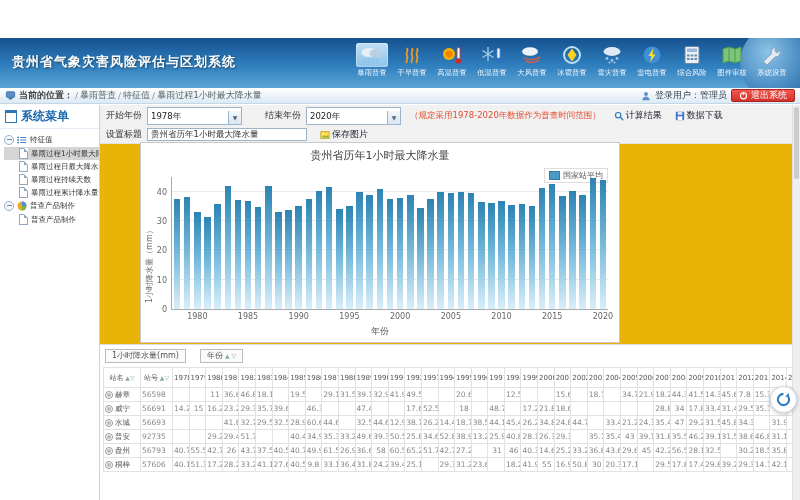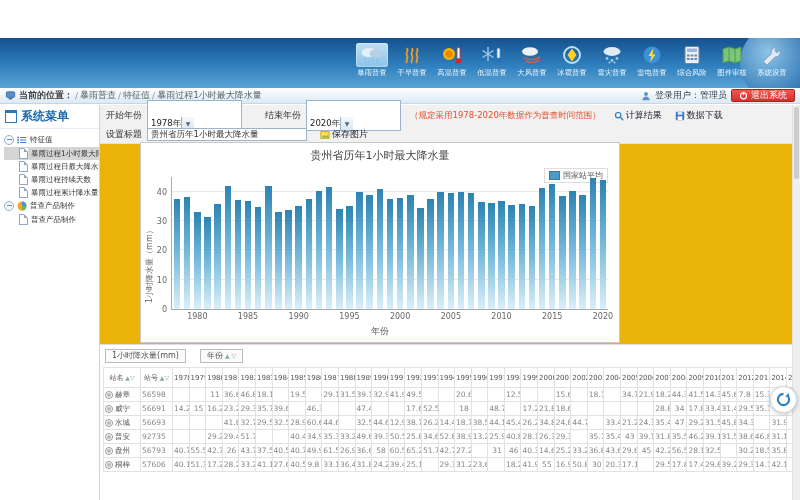--- a/index.html
+++ b/index.html
@@ -36,21 +36,21 @@
   .tree-leaf.selected{background:#d5d5d5}
   .doc{width:7px;height:9px;border:1px solid #8fa8c0;background:#fff;flex:none;position:relative}
   .doc::after{content:"";position:absolute;right:-1px;top:-1px;border:2px solid #fff;border-left-color:#8fa8c0;border-bottom-color:#8fa8c0}
   
   .main{position:absolute;left:100px;top:105px;right:0;bottom:0;background:#eab308}
   .vscroll{position:absolute;right:0;top:0;width:7px;bottom:0;background:#efefef;border-left:1px solid #e0e0e0}
   .vthumb{position:absolute;top:2px;left:1px;width:5px;height:72px;background:#ccc;border-radius:2px}
   .formbar{position:absolute;left:0;top:0;right:7px;height:38px;background:#f1f1f1;border-bottom:1px solid #e2e2e2;font-size:9px;color:#333}
   .frow{display:flex;align-items:center;height:17px;padding:2px 0 0 6px;gap:5px}
   .flabel{color:#333;flex:none}
-  .sel{width:90px;height:13px;background:#fff;border:1px solid #9ab4cc;display:flex;align-items:center;justify-content:flex-start;padding:16px 0 0 3px;font-size:8.5px;color:#222;cursor:pointer;flex:none}
+  .sel{width:90px;height:13px;background:#fff;border:1px solid #9ab4cc;display:flex;align-items:center;justify-content:space-between;padding:3px 0 0 3px;font-size:8.5px;color:#222;cursor:pointer;flex:none}
   .sel .arr{width:12px;height:13px;background:linear-gradient(#f4f8fb,#d9e6f2);border-left:1px solid #9ab4cc;color:#56板7;font-size:6px;display:flex;align-items:center;justify-content:center;color:#567}
   .note{color:#e24e2e;font-size:8.5px;margin-left:4px}
   .toollink{display:flex;align-items:center;gap:2px;color:#223;cursor:pointer;margin-left:8px;white-space:nowrap}
   .txt{width:152px;height:11px;border:1px solid #9ab4cc;font-size:8.5px;padding:0 3px;color:#333;font-family:inherit}
   
   .chart-panel{position:absolute;left:40px;top:37px;width:478px;height:199px;background:#fff;border:1px solid #c9c9c9}
   .chart-title{text-align:center;font-size:11px;color:#444;margin-top:5px}
   .legend{position:absolute;right:11px;top:25px;border:1px solid #ddd;background:#fff;font-size:8px;color:#555;display:flex;align-items:center;gap:3px;padding:1px 4px}
   .swatch{width:9px;height:7px;background:#4a9cc6;border:1px solid #3a7ca0}
   .plot{position:absolute;left:30px;top:34px;width:436px;height:132px;border-left:1px solid #aaa;border-bottom:1px solid #aaa}
@@ -76,20 +76,21 @@
   .radio::after{content:"";position:absolute;inset:1px;background:#b9b9b9;border-radius:50%}
   .float-btn{position:absolute;right:3px;top:281px;width:25px;height:25px;border-radius:50%;background:#fff;border:1px solid #cddcec;box-shadow:0 1px 4px rgba(0,0,0,.25);display:flex;align-items:center;justify-content:center;cursor:pointer}
 </style>
 </head>
 <body>
 
 <div class="screen">
 
   <div class="header">
     <div class="globe"></div>
+    <div class="app-title">贵州省气象灾害风险评估与区划系统</div>
     <div class="tools">
         <div class="tool active">
           <span class="tool-ic">
             <svg width="28" height="20" viewBox="0 0 26 20">
               <ellipse cx="10" cy="7.5" rx="7.5" ry="4.6" fill="#e6eef6"></ellipse>
               <ellipse cx="17" cy="8.5" rx="6.5" ry="4.2" fill="#b9cfe4"></ellipse>
               <path d="M7 13L5 18M11 13L9 18M15 13L13 18M19 13L17 18" stroke="#8fc3ea" stroke-width="1.4"></path>
             </svg>
           </span>
           <span class="tool-lb">暴雨普查</span>

